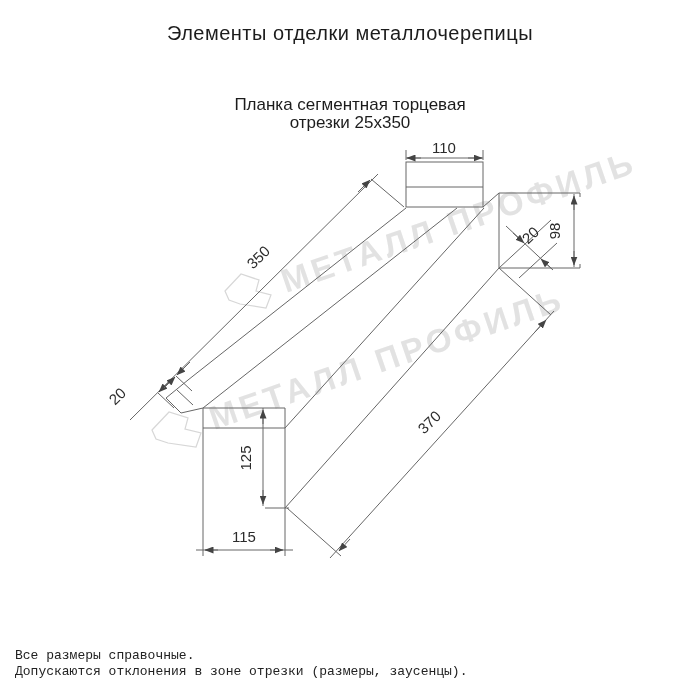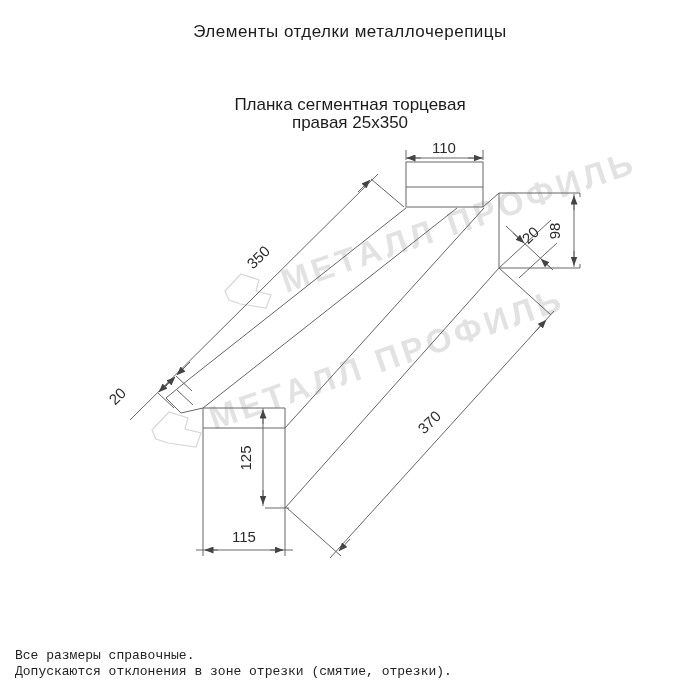--- a/index.html
+++ b/index.html
@@ -2,21 +2,21 @@
 <html><head>
 <meta charset="utf-8">
 <style>
   html,body{margin:0;padding:0;}
   body{
     width:700px;height:700px;position:relative;background:#ffffff;
     font-family:"Liberation Sans", sans-serif;color:#1a1a1a;overflow:hidden;
   }
   .page-title{
     position:absolute;top:22px;left:0;width:700px;text-align:center;
-    font-size:17px;font-weight:400;letter-spacing:.5px;color:#1c1c1c;margin:0;
+    font-size:20px;font-weight:400;letter-spacing:.5px;color:#1c1c1c;margin:0;
   }
   .subtitle{
     position:absolute;top:96px;left:0;width:700px;text-align:center;
     font-size:17px;line-height:17px;color:#1c1c1c;
   }
   .subtitle div{margin-bottom:1px;}
   .drawing-svg{position:absolute;left:0;top:0;}
   .footer{
     position:absolute;left:15px;top:648px;font-size:13px;line-height:16px;color:#222;font-family:Liberation Mono, monospace;
   }
@@ -32,21 +32,21 @@
   .wm-logo{fill:none;stroke:#d7d7d7;stroke-width:1.2;}
   line,path.ln,rect.ln,polyline.ln{stroke:#666;stroke-width:1;fill:none;}
 </style>
 </head>
 <body>
 
 <h1 class="page-title">Элементы отделки металлочерепицы</h1>
 
 <div class="subtitle">
   <div>Планка сегментная торцевая</div>
-  <div>правая 25х350</div>
+  <div>отрезки 25х350</div>
 </div>
 
 <svg class="drawing-svg" width="700" height="700" viewBox="0 0 700 700">
   <defs>
     <marker id="arr" markerWidth="9" markerHeight="7" refX="8.5" refY="3.5" orient="auto" markerUnits="userSpaceOnUse">
       <path d="M0,0 L9,3.5 L0,7 z" fill="#444"></path>
     </marker>
   </defs>
 
   <g>
@@ -144,14 +144,14 @@
 
   <g>
     <line x1="218" y1="550" x2="205" y2="550" marker-end="url(#arr)"></line>
     <line x1="270" y1="550" x2="283" y2="550" marker-end="url(#arr)"></line>
     <text class="dim" x="244" y="542" text-anchor="middle">115</text>
   </g>
 </svg>
 
 <div class="footer">
   <div>Все размеры справочные.</div>
-  <div>Допускаются отклонения в зоне отрезки (смятие, отрезки).</div>
+  <div>Допускаются отклонения в зоне отрезки (размеры, заусенцы).</div>
 </div>
 
 </body></html>

